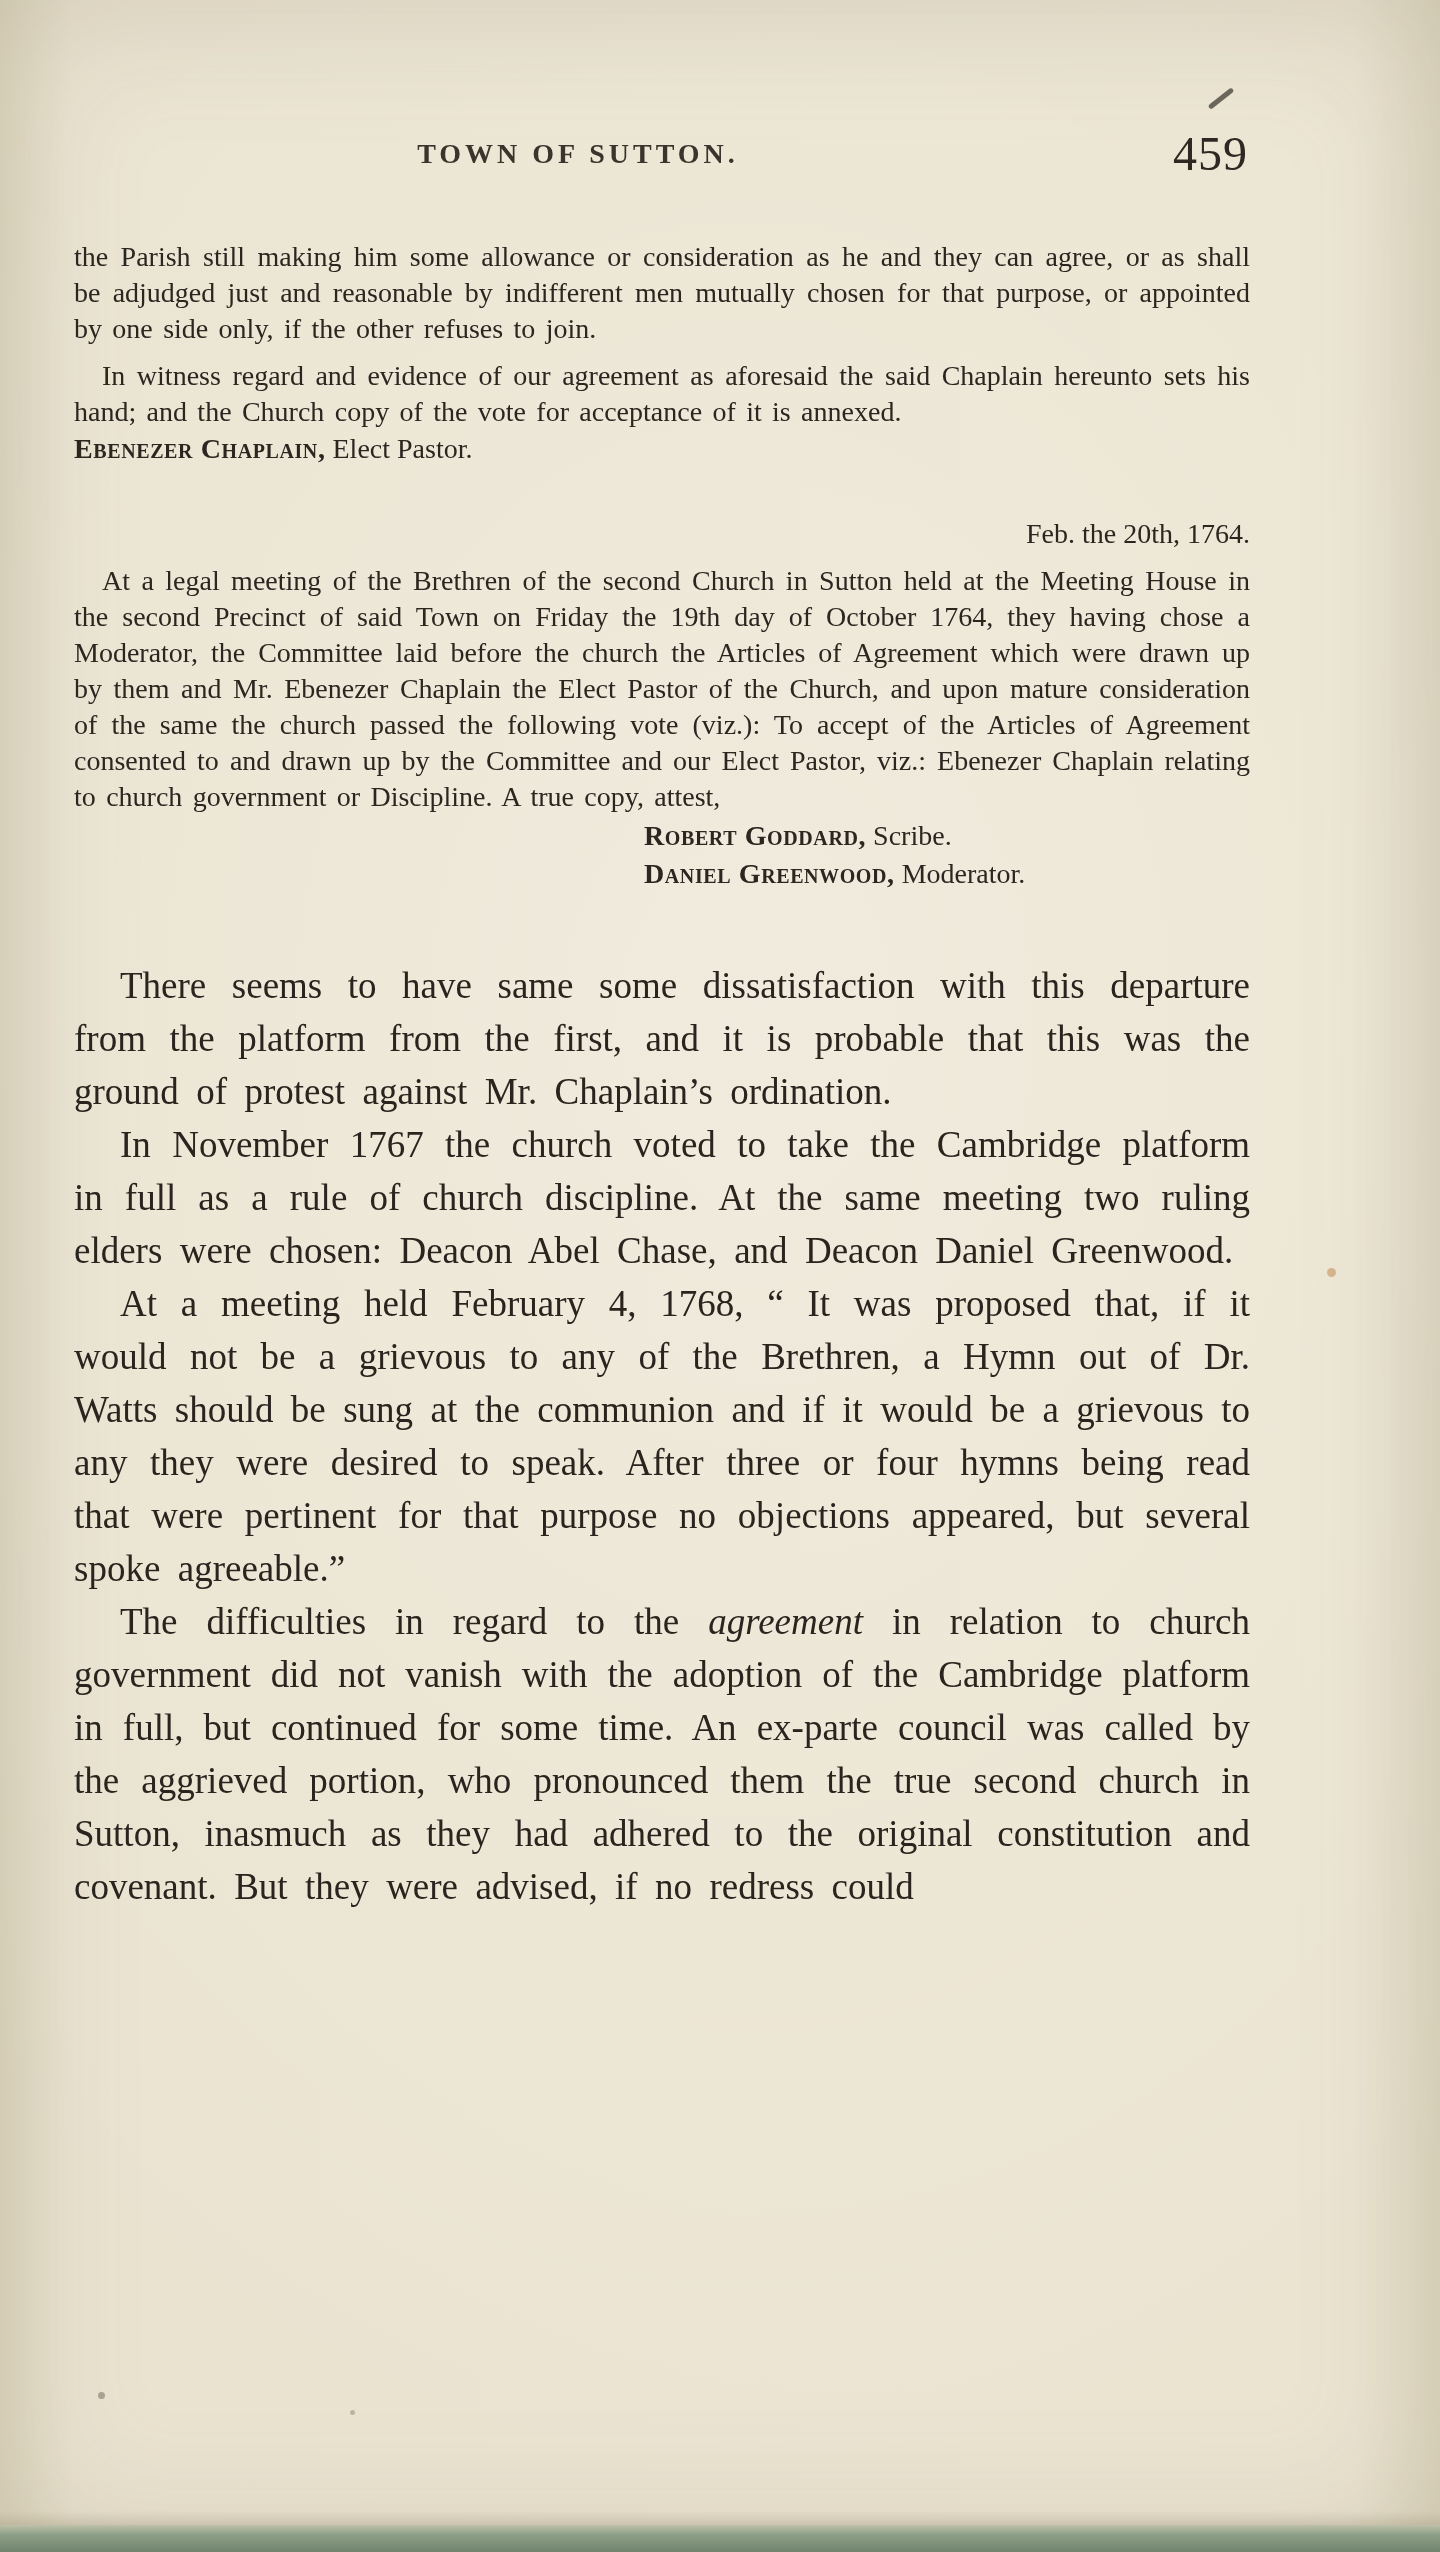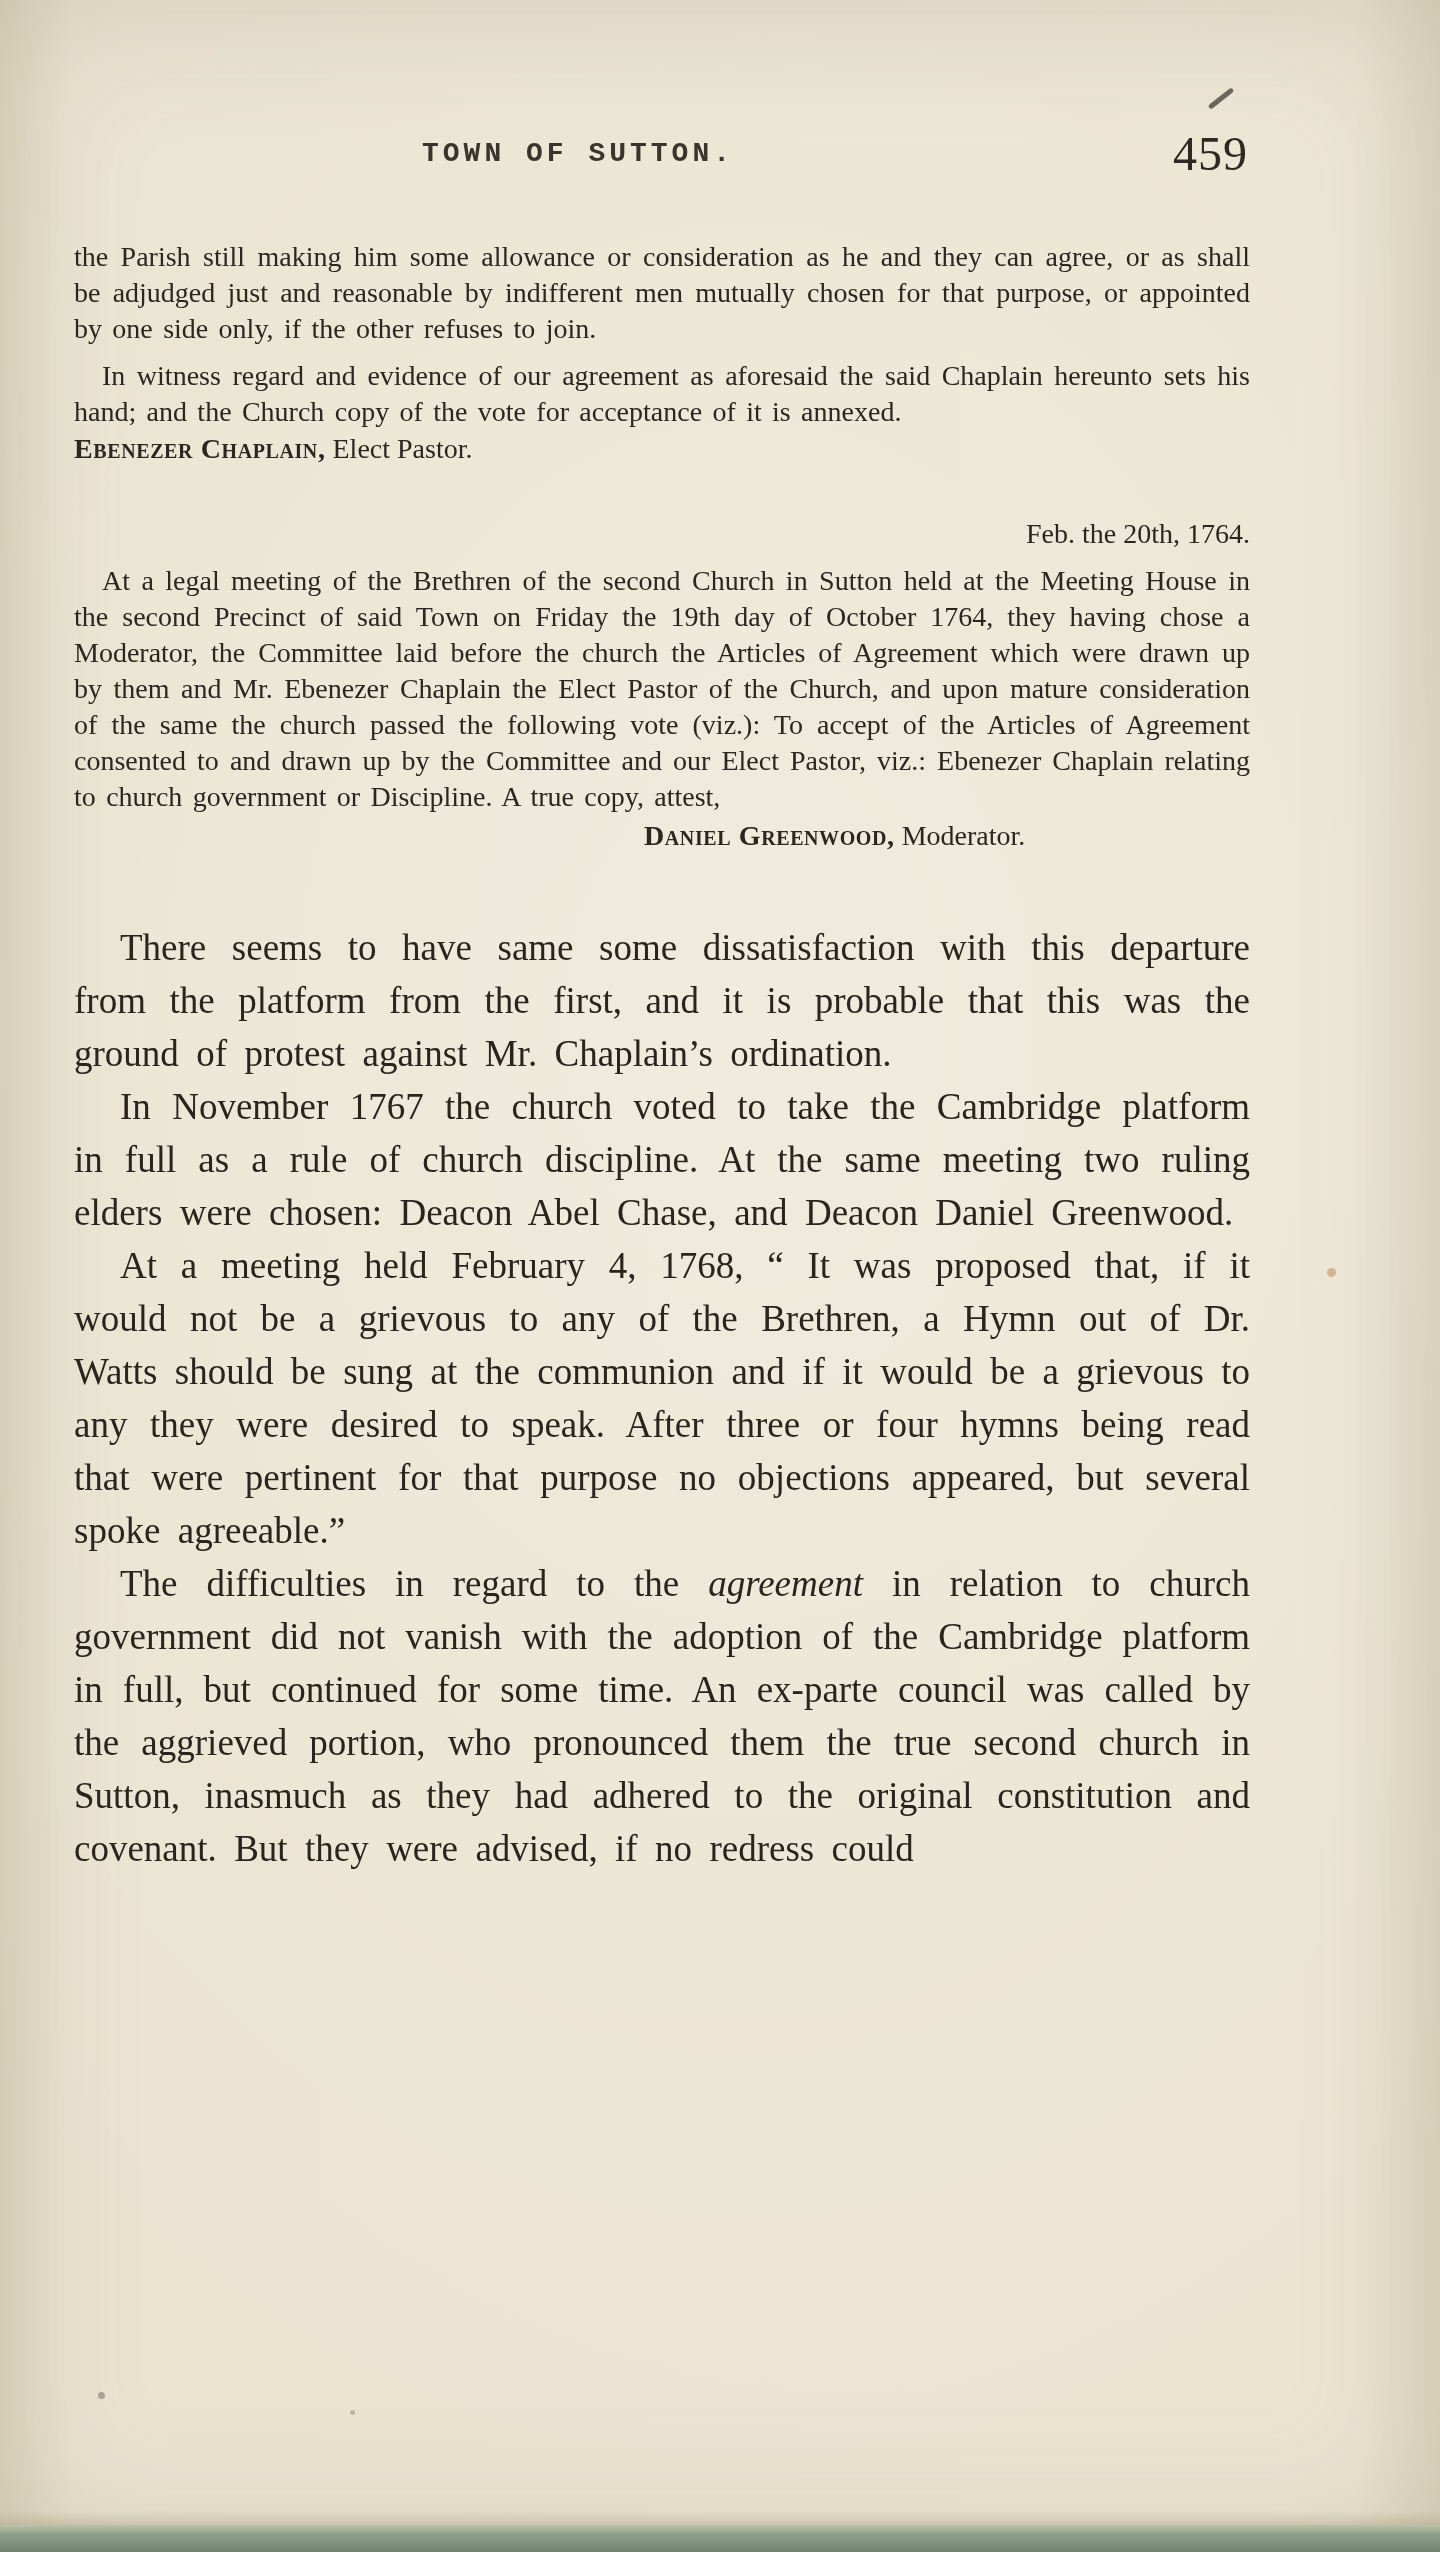--- a/index.html
+++ b/index.html
@@ -15,21 +15,20 @@
     background:
       radial-gradient(ellipse 120% 90% at 52% 40%, rgba(255,255,255,0.28), rgba(0,0,0,0) 65%),
       linear-gradient(90deg, #e0d9c2 0%, #eae3d0 5%, #ebe4d1 94%, #e1dac4 100%);
     box-shadow: inset 0 0 140px rgba(120,105,75,0.22);
   }
   
   .running-title {
     position: absolute; top: 138px; left: 578px; transform: translateX(-50%);
     font-weight: bold; font-size: 28px; letter-spacing: 4px; color: #3a342c;
     white-space: nowrap;
-    font-family: Liberation Mono, monospace;
   }
   .page-number {
     position: absolute; top: 126px; right: 192px;
     font-size: 48px; color: #2e2822; letter-spacing: 1px;
   }
   
   .text-block {
     position: absolute; left: 74px; top: 228px; width: 1176px;
   }
   .small-print p {
@@ -109,20 +108,23 @@
       <div class="sig-right">
         <span class="sc">Ebenezer Chaplain,</span><span> Elect Pastor.</span>
       </div>
 
       <div class="date-line">Feb. the 20th, 1764.</div>
 
       <p class="ind">At a legal meeting of the Brethren of the second Church in Sutton held at the Meeting House in the second Precinct of said Town on Friday the 19th day of October 1764, they having chose a Moderator, the Committee laid before the church the Articles of Agreement which were drawn up by them and Mr. Ebenezer Chaplain the Elect Pastor of the Church, and upon mature consideration of the same the church passed the following vote (viz.): To accept of the Articles of Agreement consented to and drawn up by the Committee and our Elect Pastor, viz.: Ebenezer Chaplain relating to church government or Discipline. A true copy, attest,</p>
 
       <div class="sig-block">
         <div>
+          <span class="sc">Robert Goddard,</span><span> Scribe.</span>
+        </div>
+        <div>
           <span class="sc">Daniel Greenwood,</span><span> Moderator.</span>
         </div>
       </div>
     </section>
 
     <section class="main-text">
       <p>There seems to have same some dissatisfaction with this departure from the platform from the first, and it is probable that this was the ground of protest against Mr. Chaplain’s ordination.</p>
       <p>In November 1767 the church voted to take the Cambridge platform in full as a rule of church discipline. At the same meeting two ruling elders were chosen: Deacon Abel Chase, and Deacon Daniel Greenwood.</p>
       <p>At a meeting held February 4, 1768, “ It was proposed that, if it would not be a grievous to any of the Brethren, a Hymn out of Dr. Watts should be sung at the communion and if it would be a grievous to any they were desired to speak. After three or four hymns being read that were pertinent for that purpose no objections appeared, but several spoke agreeable.”</p>
       <p><span>The difficulties in regard to the </span><span class="it">agreement</span><span> in relation to church government did not vanish with the adoption of the Cambridge platform in full, but continued for some time. An ex-parte council was called by the aggrieved portion, who pronounced them the true second church in Sutton, inasmuch as they had adhered to the original constitution and covenant. But they were advised, if no redress could</span></p>

